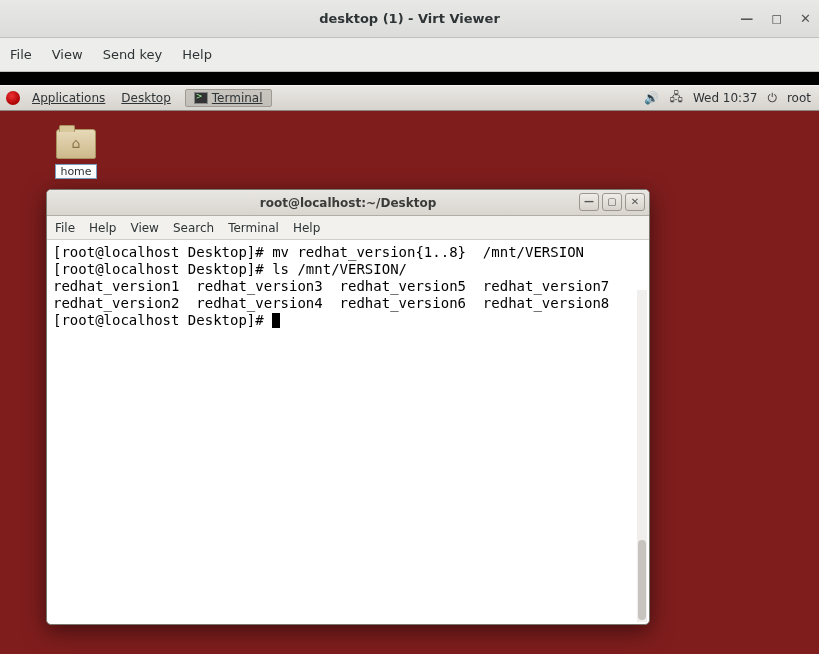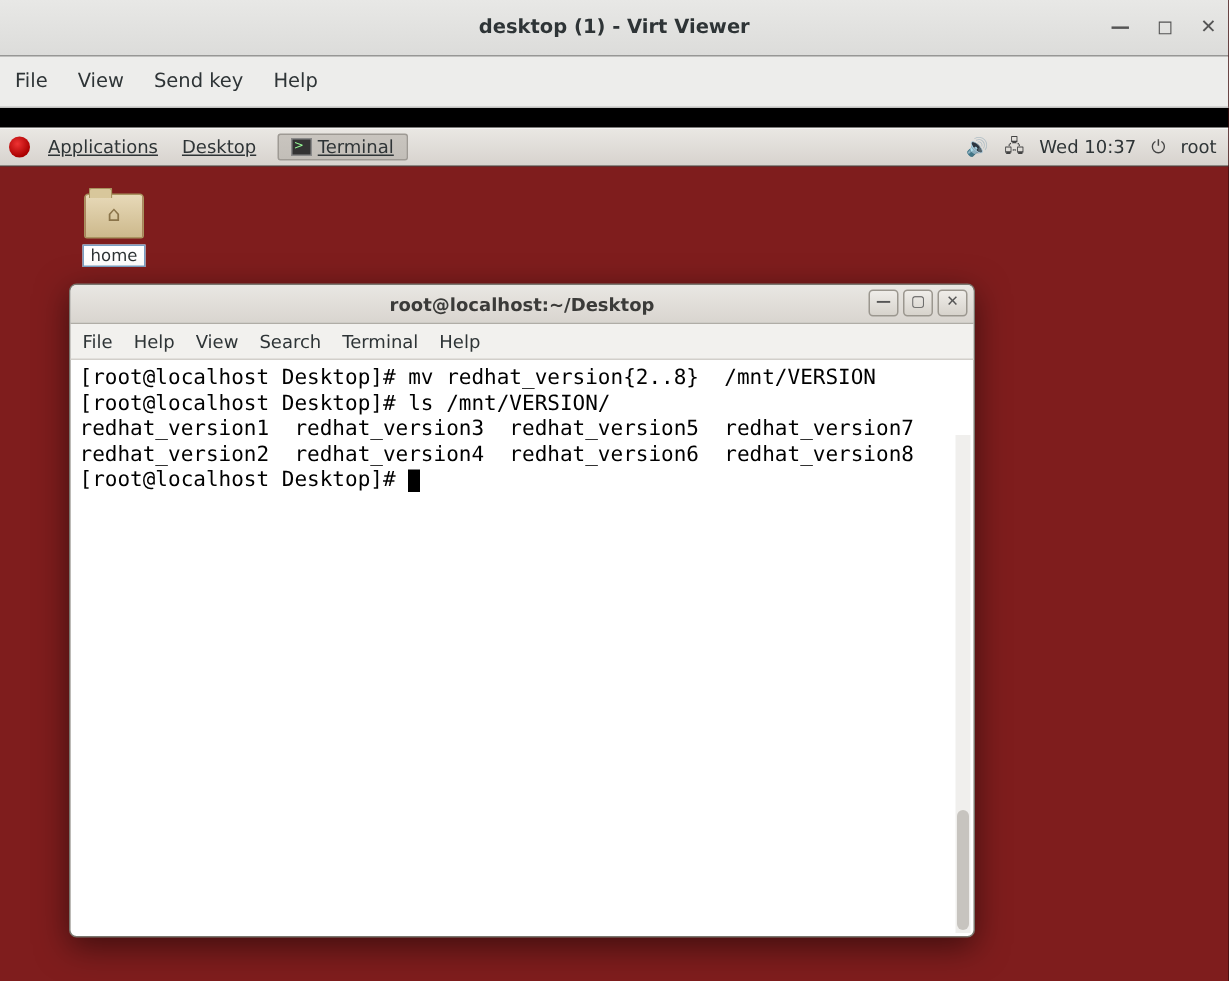--- a/index.html
+++ b/index.html
@@ -211,21 +211,21 @@
       </div>
     </div>
     <div class="term-menubar">
       <span>File</span>
       <span>Help</span>
       <span>View</span>
       <span>Search</span>
       <span>Terminal</span>
       <span>Help</span>
     </div>
-    <div class="term-body"><span>[root@localhost Desktop]# mv redhat_version{2..8}  /mnt/VERSION</span>
+    <div class="term-body"><span>[root@localhost Desktop]# mv redhat_version{1..8}  /mnt/VERSION</span>
 <span>[root@localhost Desktop]# ls /mnt/VERSION/</span>
 <span>redhat_version1  redhat_version3  redhat_version5  redhat_version7</span>
 <span>redhat_version2  redhat_version4  redhat_version6  redhat_version8</span>
 <span>[root@localhost Desktop]# </span><span class="cursor-block"></span>
       <div class="scroll-track">
         <div class="scroll-thumb bottom"></div>
       </div>
     </div>
   </div>
 </div>

